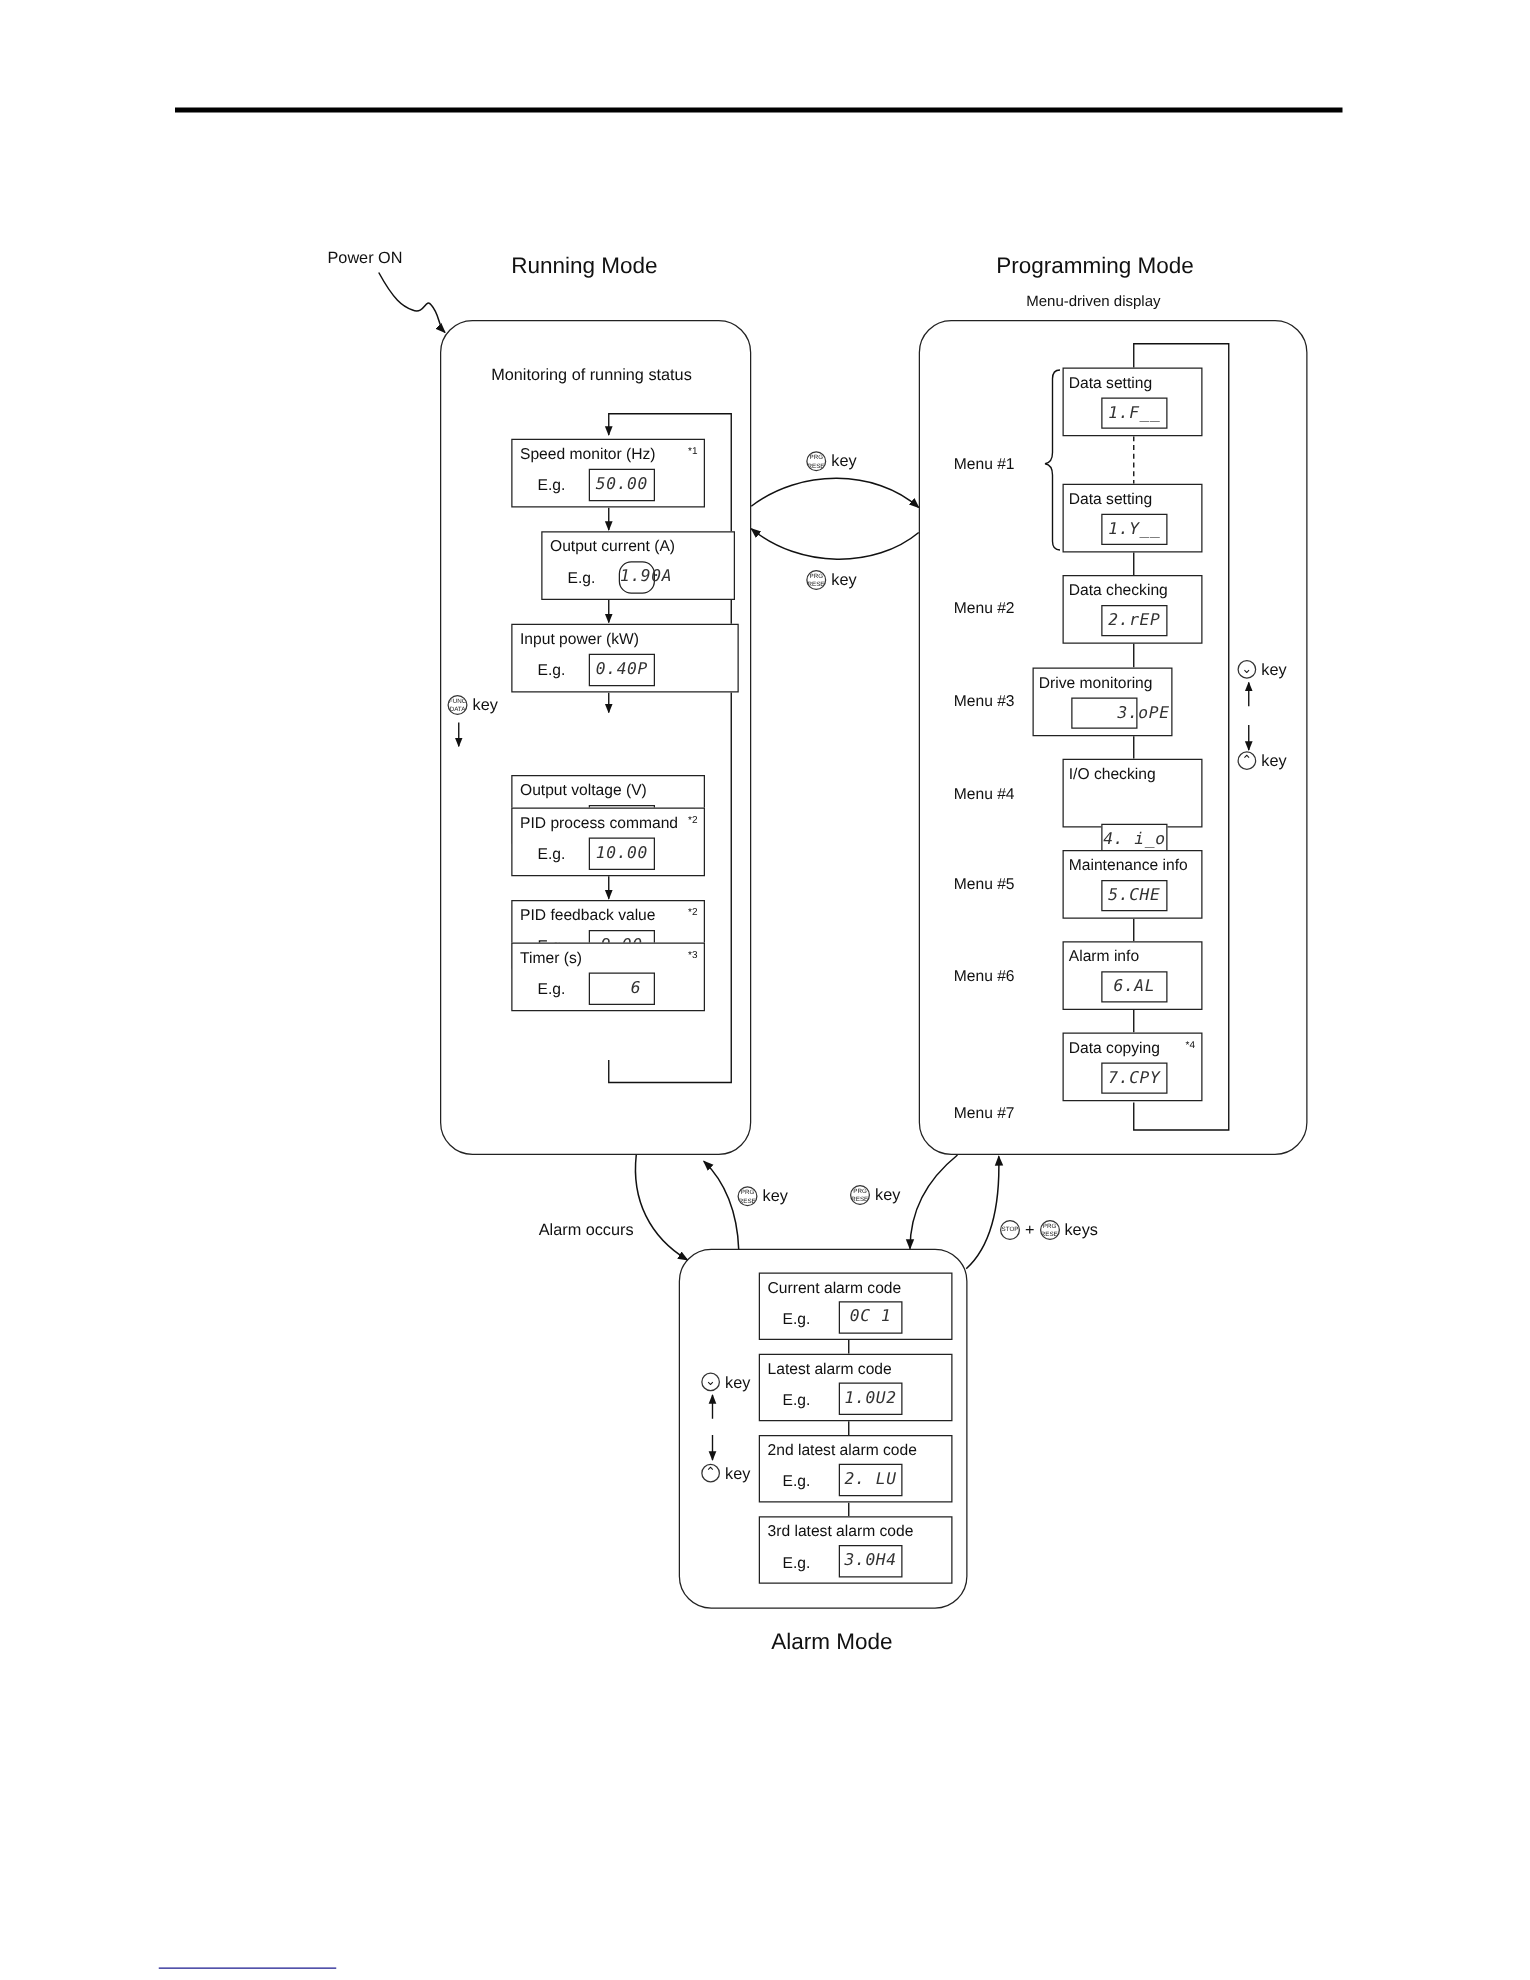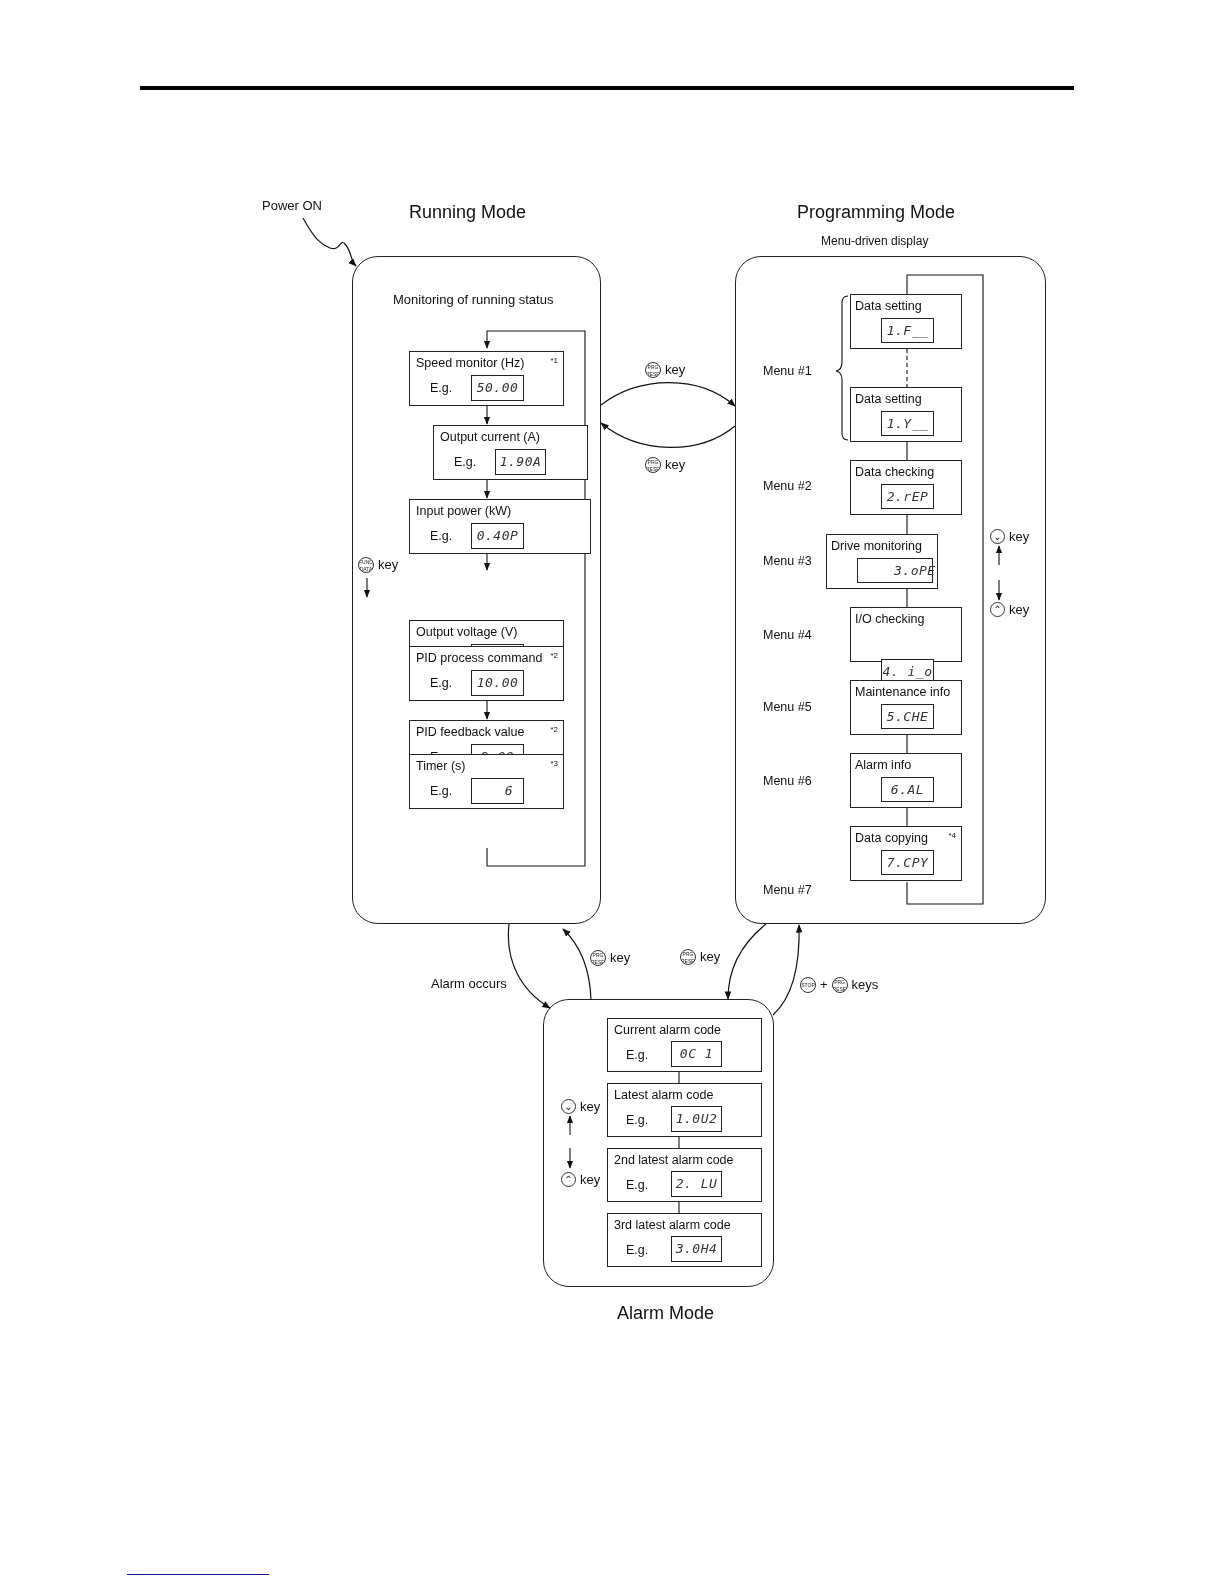--- a/index.html
+++ b/index.html
@@ -96,21 +96,21 @@
 <div id="run-items">
     <div class="box" style="left: 409px; top: 351px; width: 155px; height: 55px;">
       <span class="lbl">Speed monitor (Hz)</span>
       <span class="eg">E.g.</span>
       <div class="lcd" style="left: 61px; top: 23px; width: 53px; height: 26px;">50.00</div>
       <span class="note">*1</span>
     </div>
     <div class="box" style="left: 409px; top: 425px; width: 155px; height: 55px; margin-left: 24px;">
       <span class="lbl">Output current (A)</span>
       <span class="eg">E.g.</span>
-      <div class="lcd" style="left: 61px; top: 23px; width: 51px; height: 26px;">1.90A</div>
+      <div class="lcd" style="left: 61px; top: 23px; width: 29px; height: 26px; border-radius: 10px;">1.90A</div>
     </div>
     <div class="box" style="left: 409px; top: 499px; width: 182px; height: 55px;">
       <span class="lbl">Input power (kW)</span>
       <span class="eg">E.g.</span>
       <div class="lcd" style="left: 61px; top: 23px; width: 53px; height: 26px;">0.40P</div>
     </div>
     <div class="box" style="left: 409px; top: 572px; width: 155px; height: 55px; margin-top: 48px;">
       <span class="lbl">Output voltage (V)</span>
       <span class="eg">E.g.</span>
       <div class="lcd" style="left: 61px; top: 23px; width: 53px; height: 26px;">200U</div>
@@ -170,21 +170,21 @@
       <span class="lbl" style="left: 4px; top: 4px;">Data setting</span>
       <div class="lcd" style="left: 30px; top: 23px; width: 53px; height: 25px;">1.Y__</div>
     </div>
     <div class="box" style="left: 850px; top: 460px; width: 112px; height: 55px;">
       <span class="lbl" style="left: 4px; top: 4px;">Data checking</span>
       <div class="lcd" style="left: 30px; top: 23px; width: 53px; height: 25px;">2.rEP</div>
     </div>
     <div class="menu-lbl" style="left: 763px; top: 479px;">Menu #2</div>
     <div class="box" style="left: 826px; top: 534px; width: 112px; height: 55px;">
       <span class="lbl" style="left: 4px; top: 4px;">Drive monitoring</span>
-      <div class="lcd" style="left: 30px; top: 23px; width: 76px; height: 25px; padding-left: 36px;">3.oPE</div>
+      <div class="lcd" style="left: 30px; top: 23px; width: 53px; height: 25px; padding-left: 36px;">3.oPE</div>
     </div>
     <div class="menu-lbl" style="left: 763px; top: 554px;">Menu #3</div>
     <div class="box" style="left: 850px; top: 607px; width: 112px; height: 55px;">
       <span class="lbl" style="left: 4px; top: 4px;">I/O checking</span>
       <div class="lcd" style="left: 30px; top: 23px; width: 53px; height: 25px; margin-top: 28px;">4. i_o</div>
     </div>
     <div class="menu-lbl" style="left: 763px; top: 628px;">Menu #4</div>
     <div class="box" style="left: 850px; top: 680px; width: 112px; height: 55px;">
       <span class="lbl" style="left: 4px; top: 4px;">Maintenance info</span>
       <div class="lcd" style="left: 30px; top: 23px; width: 53px; height: 25px;">5.CHE</div>

